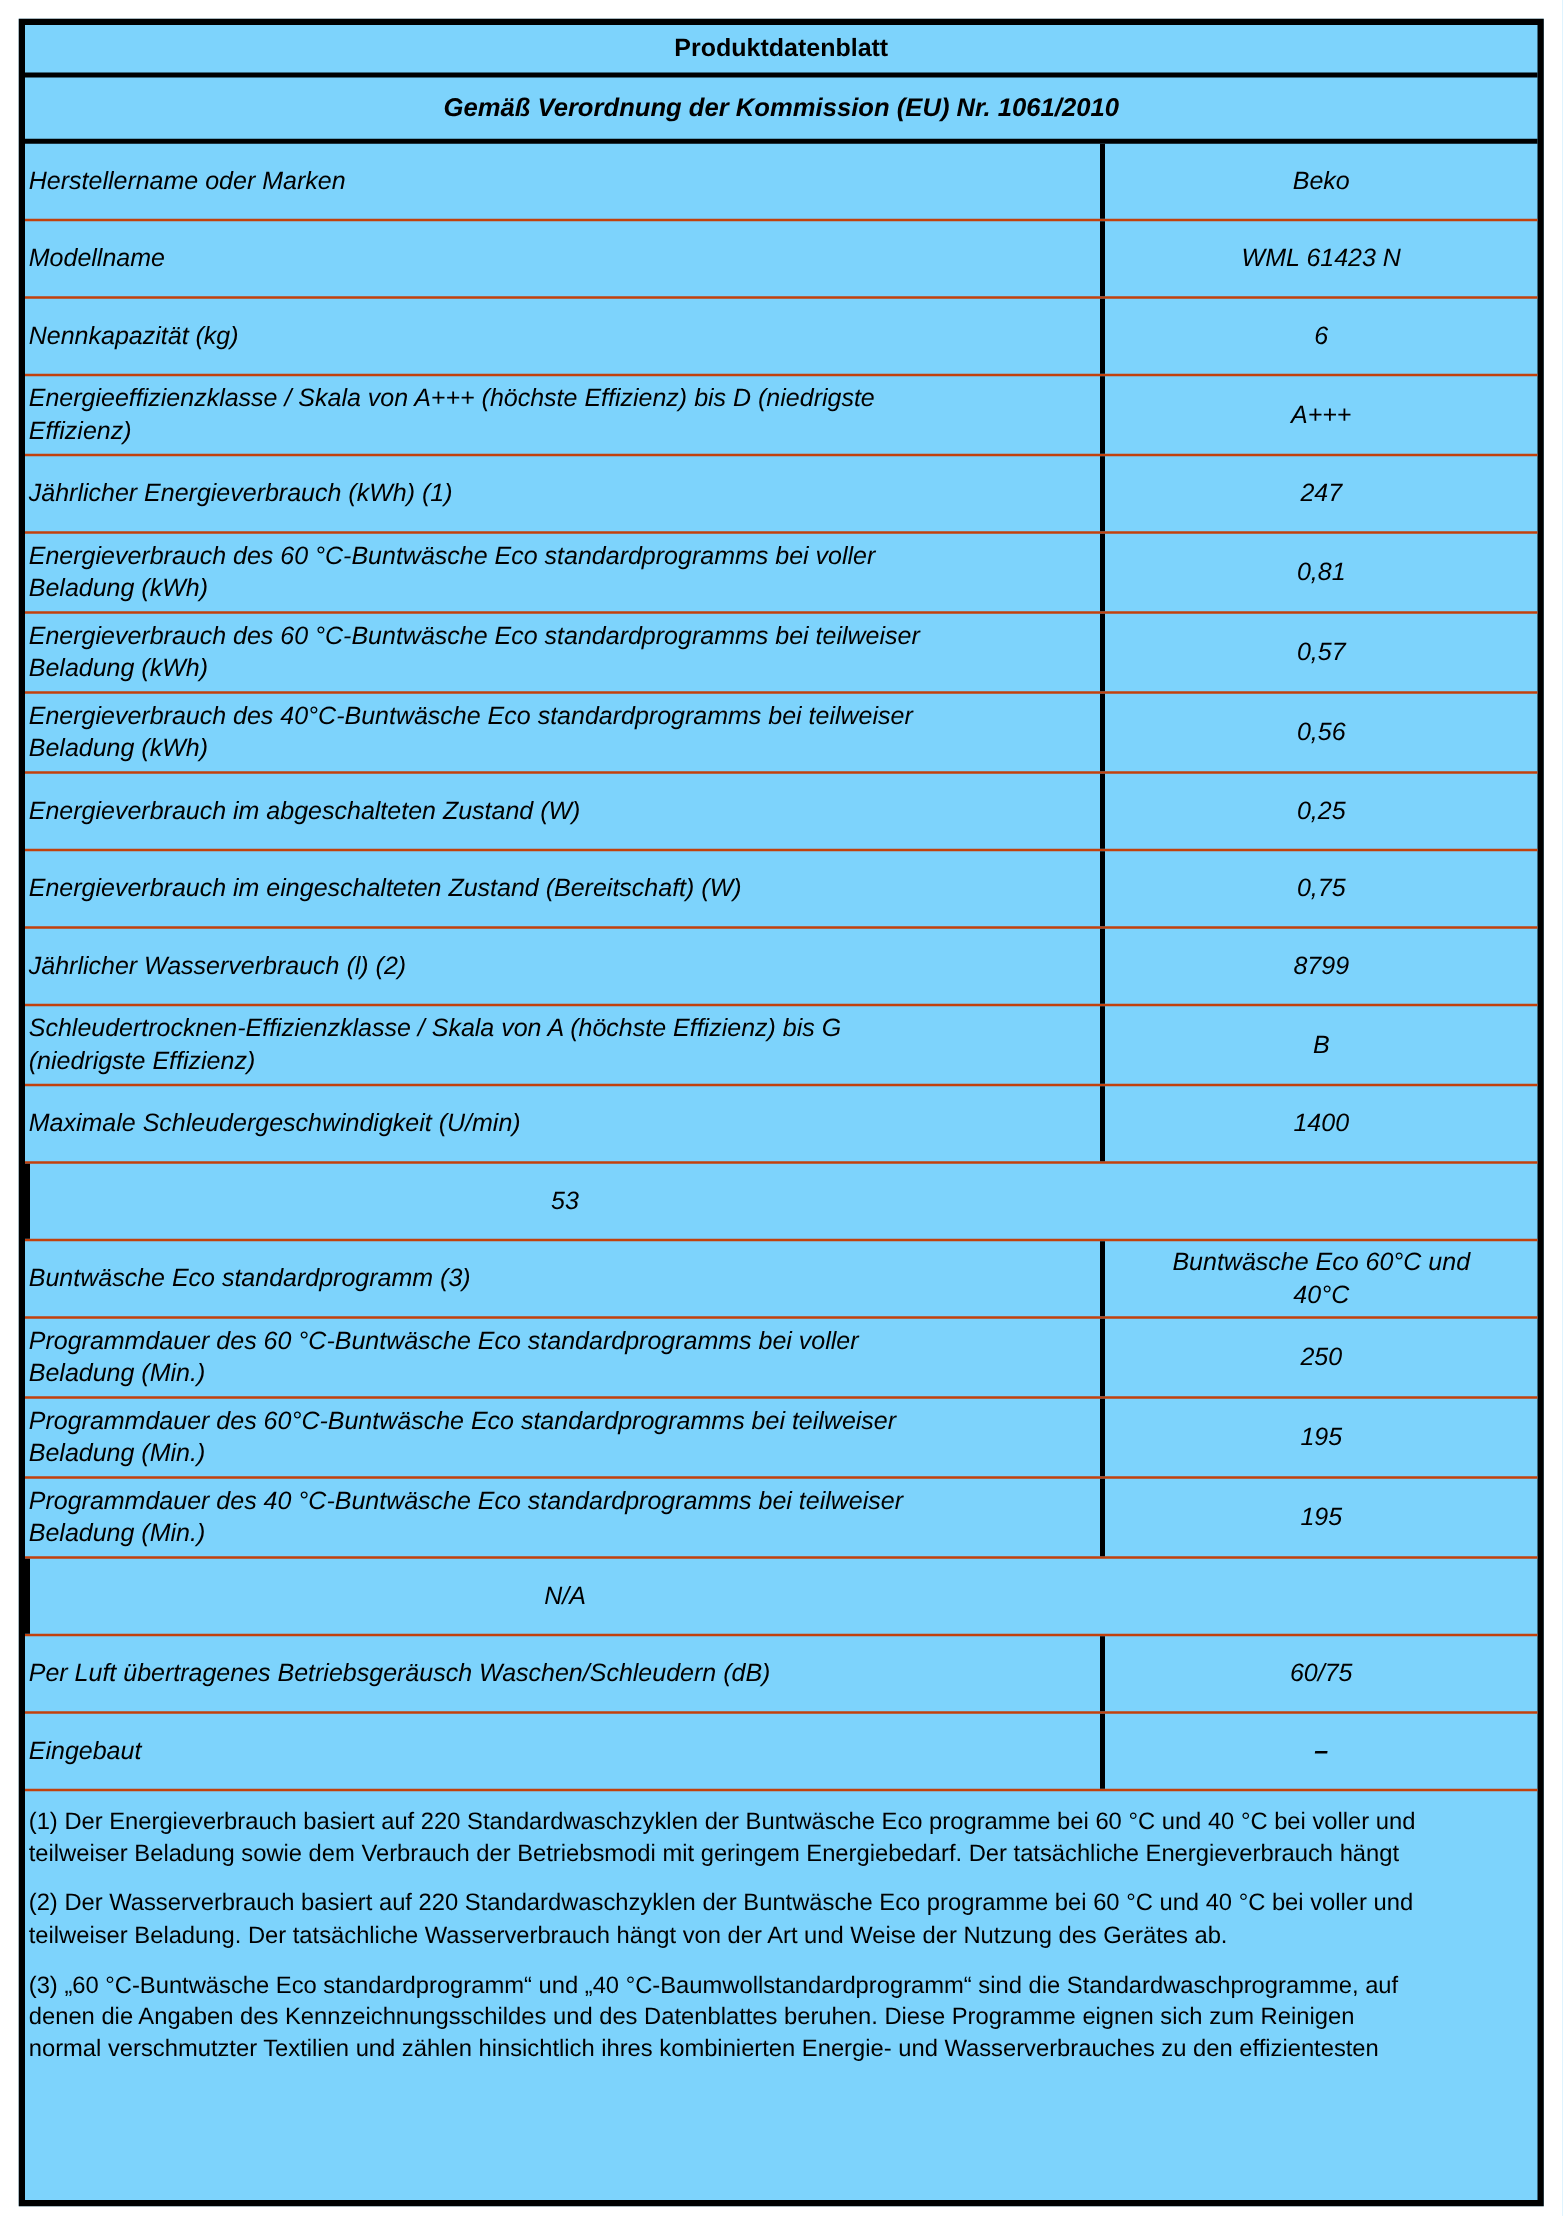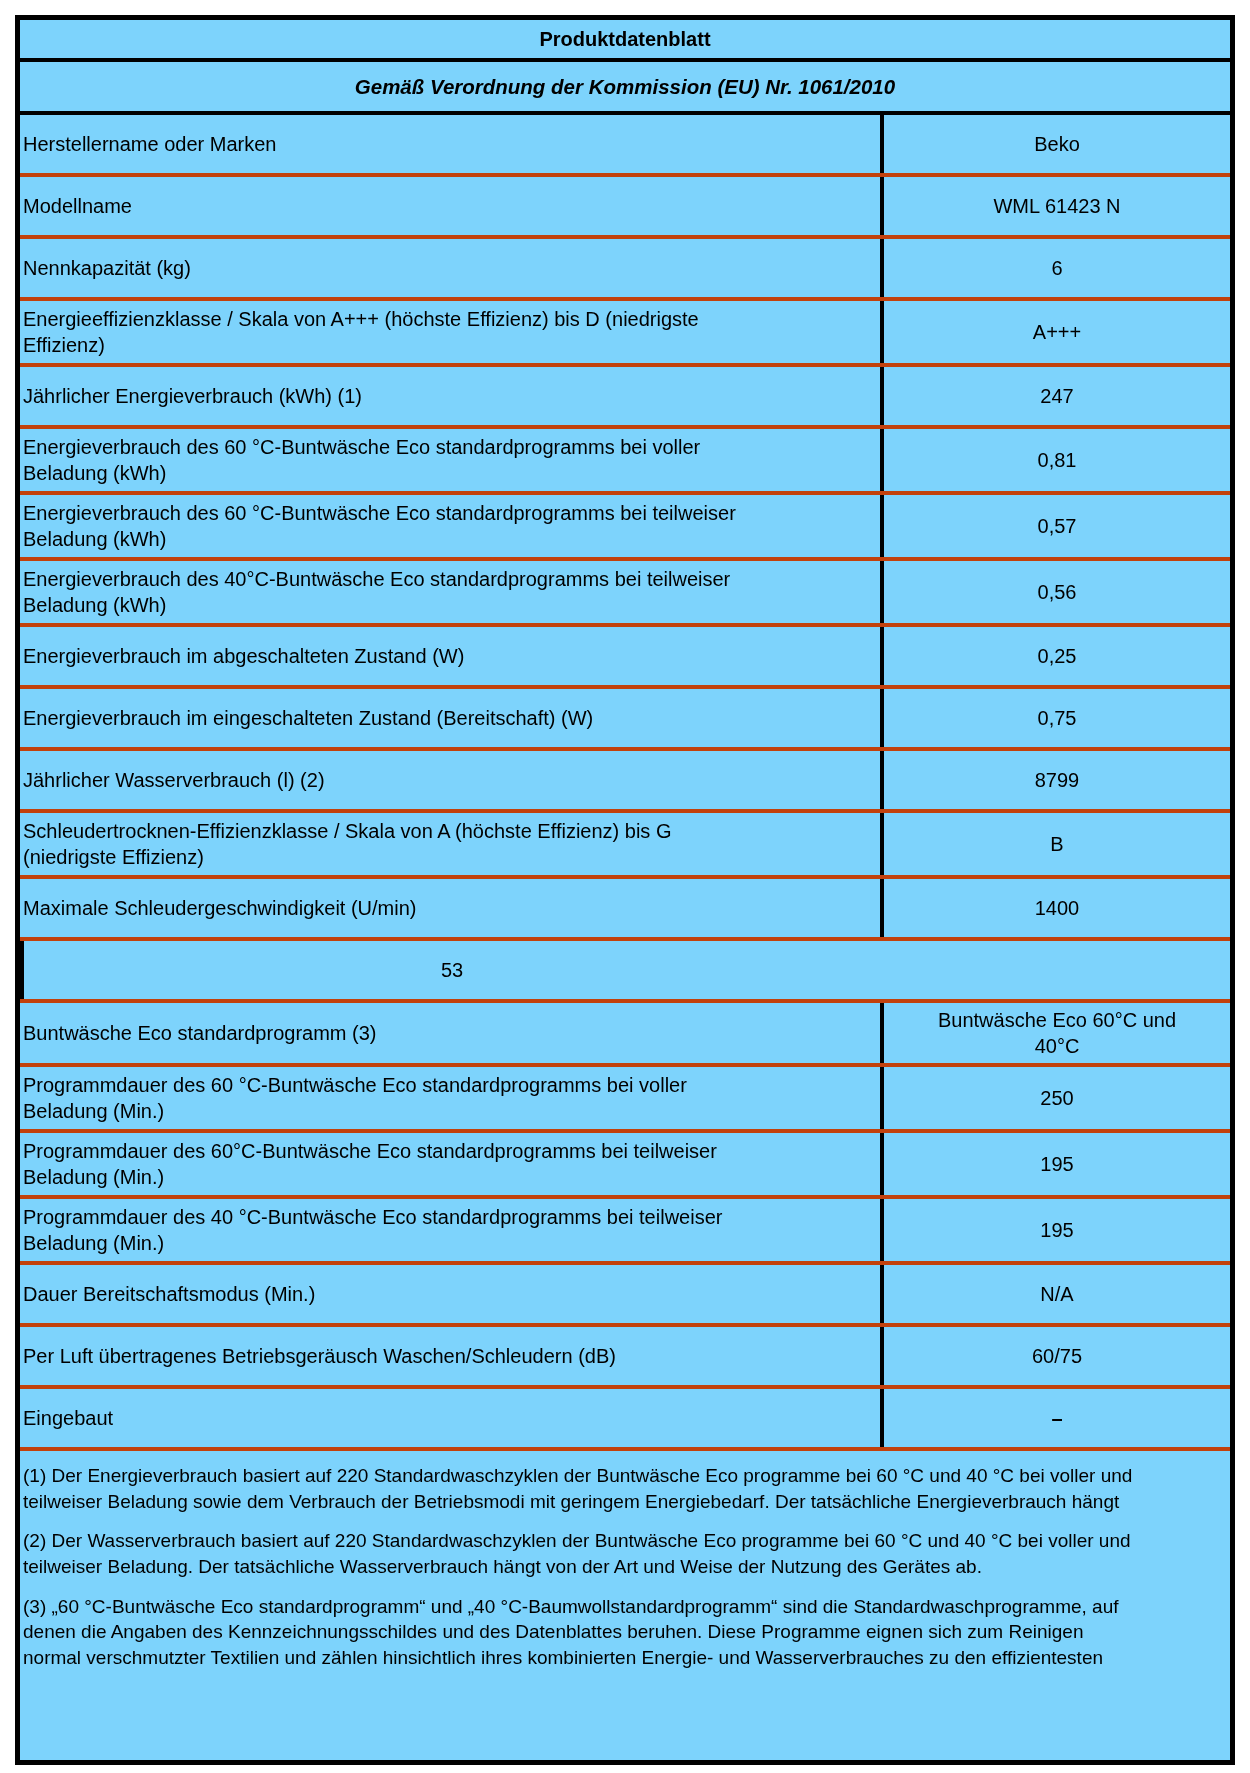--- a/index.html
+++ b/index.html
@@ -21,22 +21,23 @@
     border-bottom: 4px solid #000;
     flex: none;
   }
   .title-row { height: 42px; }
   .title-text { font-weight: bold; font-size: 20px; }
   .subtitle-row { height: 53px; align-items: center; }
   .subtitle-text { font-weight: bold; font-style: italic; font-size: 20.5px; }
   .rows { display: flex; flex-direction: column; flex: none; }
   .row {
     display: grid; grid-template-columns: 1fr 350px;
-    border-bottom: 4px solid #c2410c;
+    border-bottom: 2px solid #c2410c;
     min-height: 62px;
+    font-style: italic;
   }
   .cell { display: flex; align-items: center; }
   .cell.label {
     padding: 5px 12px 5px 3px;
     font-size: 20px; line-height: 1.3;
     white-space: pre-line;
     text-align: left;
   }
   .cell.value {
     border-left: 4px solid #000;
@@ -142,21 +143,20 @@
         <div class="cell label">Programmdauer des 60°C-Buntwäsche Eco standardprogramms bei teilweiser
 Beladung (Min.)</div>
         <div class="cell value">195</div>
       </div>
       <div class="row">
         <div class="cell label">Programmdauer des 40 °C-Buntwäsche Eco standardprogramms bei teilweiser
 Beladung (Min.)</div>
         <div class="cell value">195</div>
       </div>
       <div class="row">
-        <div class="cell label">Dauer Bereitschaftsmodus (Min.)</div>
         <div class="cell value">N/A</div>
       </div>
       <div class="row">
         <div class="cell label">Per Luft übertragenes Betriebsgeräusch Waschen/Schleudern (dB)</div>
         <div class="cell value">60/75</div>
       </div>
       <div class="row">
         <div class="cell label">Eingebaut</div>
         <div class="cell value">–</div>
       </div>

